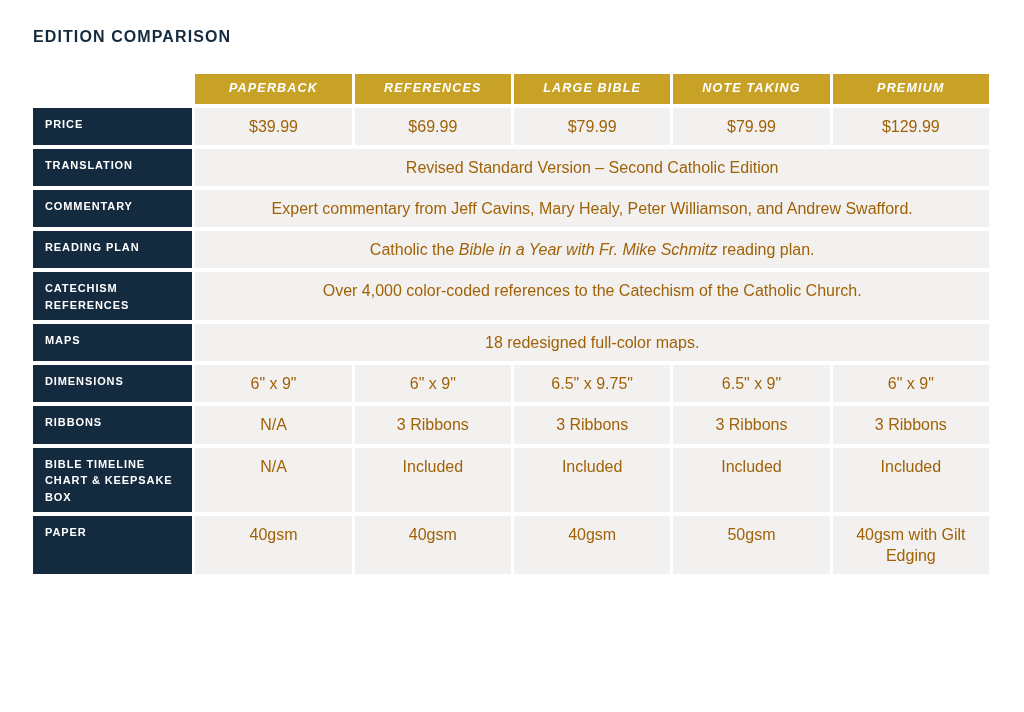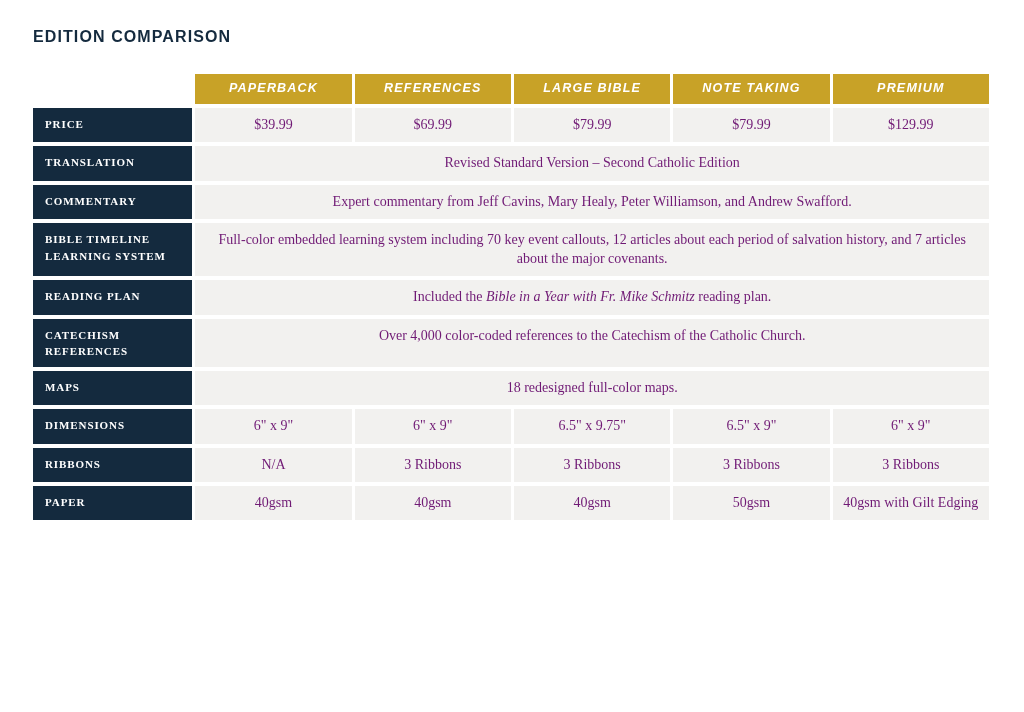--- a/index.html
+++ b/index.html
@@ -52,27 +52,26 @@
   th.row-label {
     background: #142A3E;
     color: #ffffff;
     font-size: 11px;
     font-weight: bold;
     letter-spacing: 0.9px;
     text-align: left;
     vertical-align: top;
     padding: 8px 12px 7px 12px;
     line-height: 1.5;
-    font-family: Liberation Serif, serif;
   }
   td.cell, td.cell-span {
     background: #F2F1EF;
-    color: #701a75;
-    font-family: Liberation Serif, serif;
-    font-size: 14px;
+    color: #a16207;
+    font-family: Liberation Sans, sans-serif;
+    font-size: 16px;
     text-align: center;
     vertical-align: top;
     padding: 8px 10px;
     line-height: 1.32;
   }
   td.cell-span em { font-style: italic; text-align: center; }
 </style>
 </head>
 <body>
 
@@ -109,26 +108,22 @@
       </tr>
       <tr>
         <th class="row-label">TRANSLATION</th>
         <td class="cell-span" colspan="5">Revised Standard Version – Second Catholic Edition</td>
       </tr>
       <tr>
         <th class="row-label">COMMENTARY</th>
         <td class="cell-span" colspan="5">Expert commentary from Jeff Cavins, Mary Healy, Peter Williamson, and Andrew Swafford.</td>
       </tr>
       <tr>
-        <th class="row-label">BIBLE TIMELINE LEARNING SYSTEM</th>
-        <td class="cell-span" colspan="5">Full-color embedded learning system including 70 key event callouts, 12 articles about each period of salvation history, and 7 articles about the major covenants.</td>
-      </tr>
-      <tr>
         <th class="row-label">READING PLAN</th>
-        <td class="cell-span" colspan="5"><span>Included the </span><em>Bible in a Year with Fr. Mike Schmitz</em><span> reading plan.</span></td>
+        <td class="cell-span" colspan="5"><span>Catholic the </span><em>Bible in a Year with Fr. Mike Schmitz</em><span> reading plan.</span></td>
       </tr>
       <tr>
         <th class="row-label">CATECHISM REFERENCES</th>
         <td class="cell-span" colspan="5">Over 4,000 color-coded references to the Catechism of the Catholic Church.</td>
       </tr>
       <tr>
         <th class="row-label">MAPS</th>
         <td class="cell-span" colspan="5">18 redesigned full-color maps.</td>
       </tr>
       <tr>
@@ -141,20 +136,28 @@
       </tr>
       <tr>
         <th class="row-label">RIBBONS</th>
         <td class="cell">N/A</td>
         <td class="cell">3 Ribbons</td>
         <td class="cell">3 Ribbons</td>
         <td class="cell">3 Ribbons</td>
         <td class="cell">3 Ribbons</td>
       </tr>
       <tr>
+        <th class="row-label">BIBLE TIMELINE CHART &amp; KEEPSAKE BOX</th>
+        <td class="cell">N/A</td>
+        <td class="cell">Included</td>
+        <td class="cell">Included</td>
+        <td class="cell">Included</td>
+        <td class="cell">Included</td>
+      </tr>
+      <tr>
         <th class="row-label">PAPER</th>
         <td class="cell">40gsm</td>
         <td class="cell">40gsm</td>
         <td class="cell">40gsm</td>
         <td class="cell">50gsm</td>
         <td class="cell">40gsm with Gilt Edging</td>
       </tr>
 
     </tbody>
   </table>

